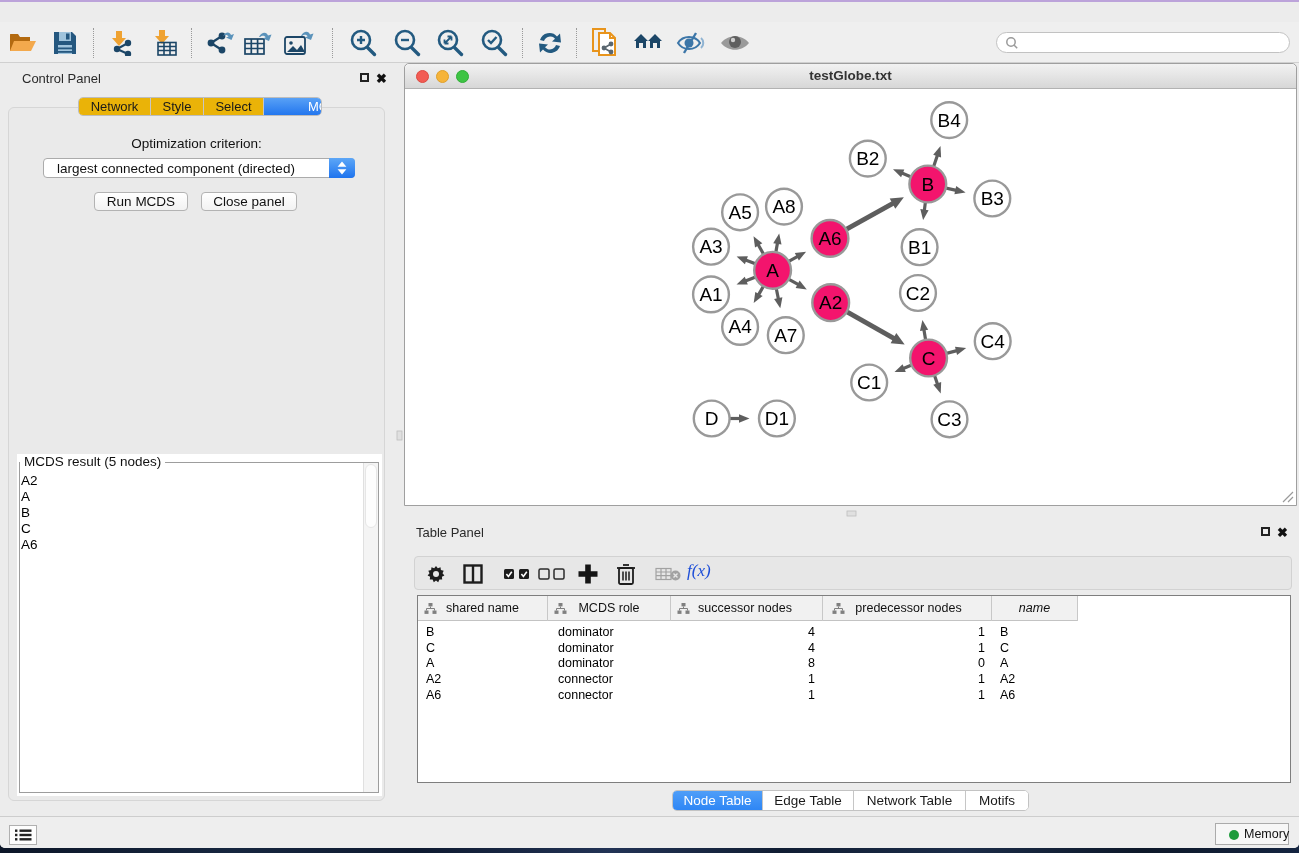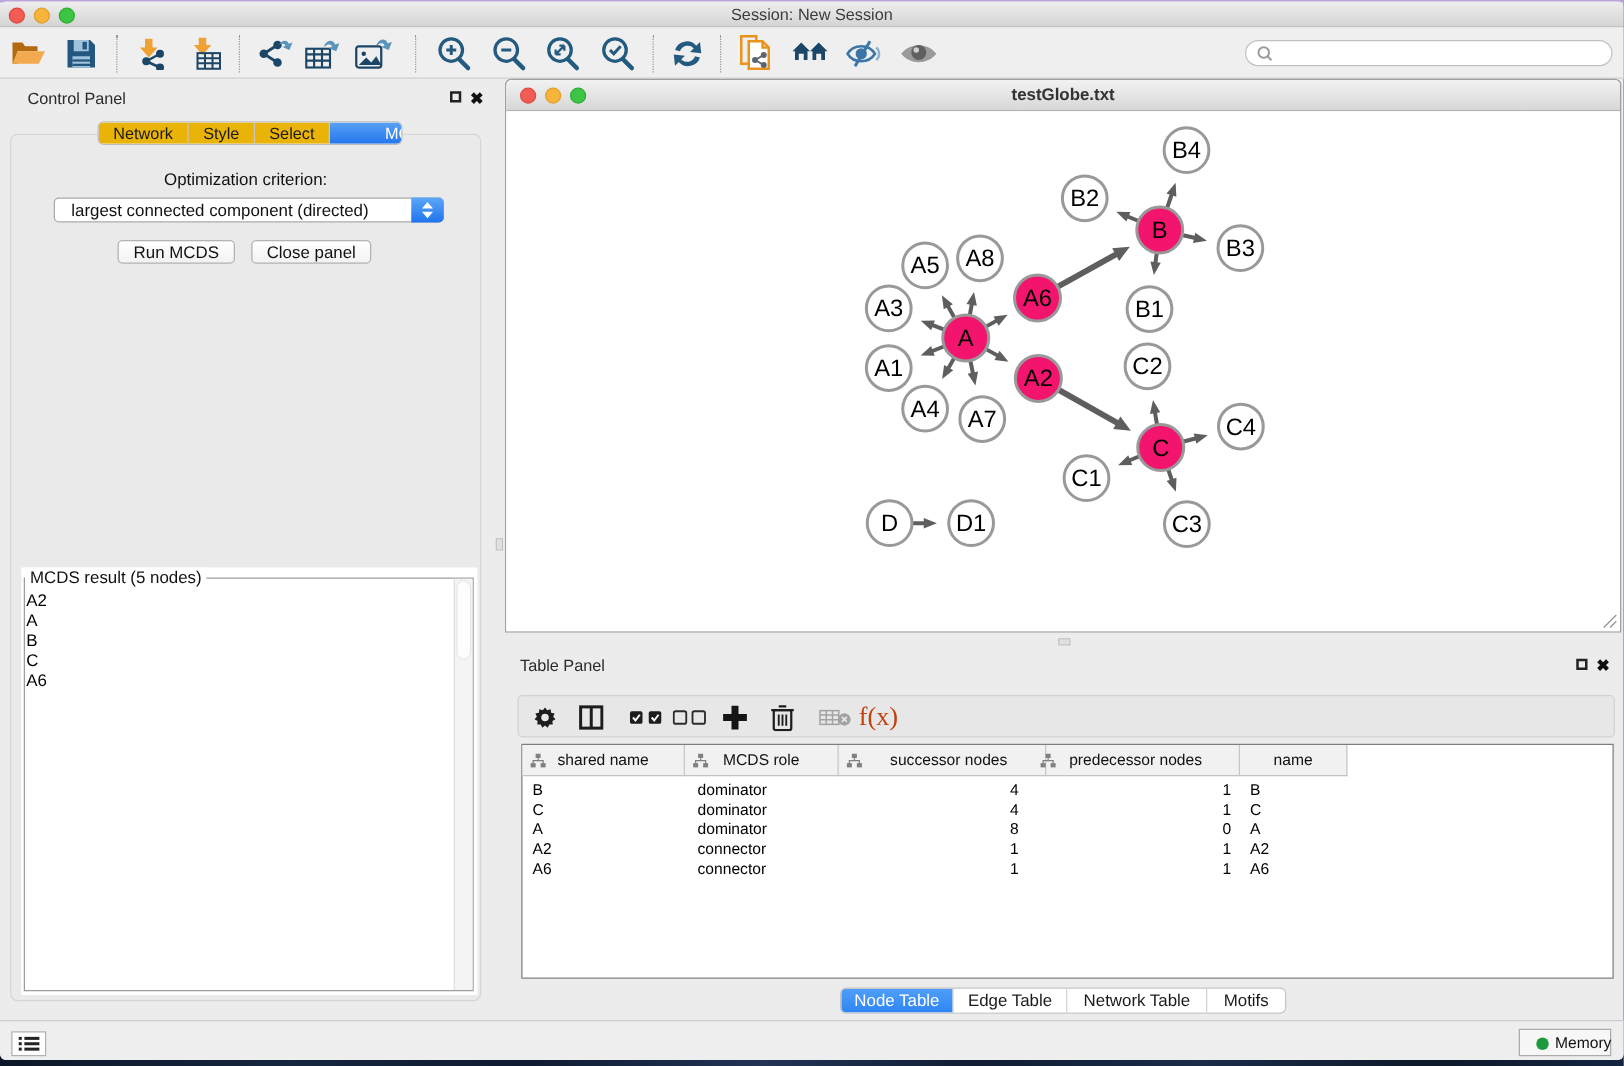--- a/index.html
+++ b/index.html
@@ -34,26 +34,20 @@
 #mcdsbox .bord { position:absolute; left:2px; top:8px; right:3px; bottom:3px; border:1px solid #9d9d9d; }
 #mcdsbox .legend { position:absolute; left:3px; top:0px; background:#fff; padding:0 4px; font-size:13.5px; color:#111; }
 #mcdsbox .items { position:absolute; left:4px; top:19px; font-size:13.5px; color:#000; line-height:16px; }
 #mcdsbox .sb { position:absolute; right:4px; top:9px; width:15px; bottom:4px; background:#f4f4f4; border-left:1px solid #e0e0e0; }
 #mcdsbox .sb .thumb { position:absolute; left:1px; right:1px; top:1px; height:64px; background:#fdfdfd; border:1px solid #e6e6e6; border-radius:6px; }
 </style>
 </head>
 <body>
 <div id="win">
 <div id="toplav"></div>
-<div id="titlebar">
-  <span class="tl" style="left:7px; background:#f25c54; border:0.5px solid #dd4a41;"></span>
-  <span class="tl" style="left:27px; background:#f6b43a; border:0.5px solid #e0a02a;"></span>
-  <span class="tl" style="left:47px; background:#3ec444; border:0.5px solid #2fae36;"></span>
-  <div class="t">Session: New Session</div>
-</div>
 <div id="toolbar">
   <span class="sep" style="left:93px"></span>
   <span class="sep" style="left:191px"></span>
   <span class="sep" style="left:332px"></span>
   <span class="sep" style="left:522px"></span>
   <span class="sep" style="left:576px"></span>
 
   <svg class="ticon" style="left:8px" width="28" height="26" viewBox="0 0 28 26">
     <path d="M2 4 h8 l2 3 h10 v4 H4 z" fill="#b36a10"></path>
     <path d="M2 4 v17 l4 0 0,-10 -2,-4 z" fill="#b36a10"></path>
@@ -364,29 +358,29 @@
     <path d="M7 8.5 v9 M10 8.5 v9 M13 8.5 v9" stroke="#1d1d1d" stroke-width="1.5"></path>
   </svg>
   <svg class="abs" style="left:240px;top:10px" width="26" height="14" viewBox="0 0 26 14">
     <g stroke="#a2a2a2" stroke-width="1.2" fill="none">
           <rect x="1" y="1.5" width="15" height="11"></rect>
           <path d="M1 5 h15 M1 8.7 h15 M6 1.5 v11 M11 1.5 v11"></path>
         </g>
     <circle cx="20.5" cy="8.5" r="5" fill="#a2a2a2"></circle>
     <path d="M18.5 6.5 l4 4 M22.5 6.5 l-4 4" stroke="#e7e7e7" stroke-width="1.4"></path>
   </svg>
-  <div class="abs" style="left:272px;top:4px;font-family:'Liberation Serif',serif;font-size:21px;color:#c2410c;">f(x)</div>
+  <div class="abs" style="left:272px;top:4px;font-family:'Liberation Serif',serif;font-style:italic;font-size:17px;color:#1d4ed8;">f(x)</div>
 </div>
 <div id="tbl">
   <div class="hdr" style="width:660px;">
     <div class="hcell" style="left:0;width:130px;">shared name</div>
     <div class="hcell" style="left:130px;width:123px;">MCDS role</div>
-    <div class="hcell" style="left:264px;width:155px;">successor nodes</div>
+    <div class="hcell" style="left:250px;width:155px;">successor nodes</div>
     <div class="hcell" style="left:408px;width:166px;">predecessor nodes</div>
-    <div class="hcell" style="left:574px;width:86px;border-right:1px solid #c8c8c8;">name</div>
+    <div class="hcell" style="left:574px;width:86px;border-right:1px solid #c8c8c8;font-style:italic;">name</div>
   </div>
   <svg class="abs" style="left:6px;top:6px" width="13" height="13" viewBox="0 0 13 13">
         <rect x="4.5" y="1" width="4" height="3.4" fill="#808080"></rect>
         <rect x="0.5" y="8.5" width="4" height="3.4" fill="#808080"></rect>
         <rect x="8.5" y="8.5" width="4" height="3.4" fill="#808080"></rect>
         <path d="M6.5 4.5 v2 M2.5 8.5 v-2 h8 v2" stroke="#808080" fill="none"></path>
       </svg>
   <svg class="abs" style="left:136px;top:6px" width="13" height="13" viewBox="0 0 13 13">
         <rect x="4.5" y="1" width="4" height="3.4" fill="#808080"></rect>
         <rect x="0.5" y="8.5" width="4" height="3.4" fill="#808080"></rect>

